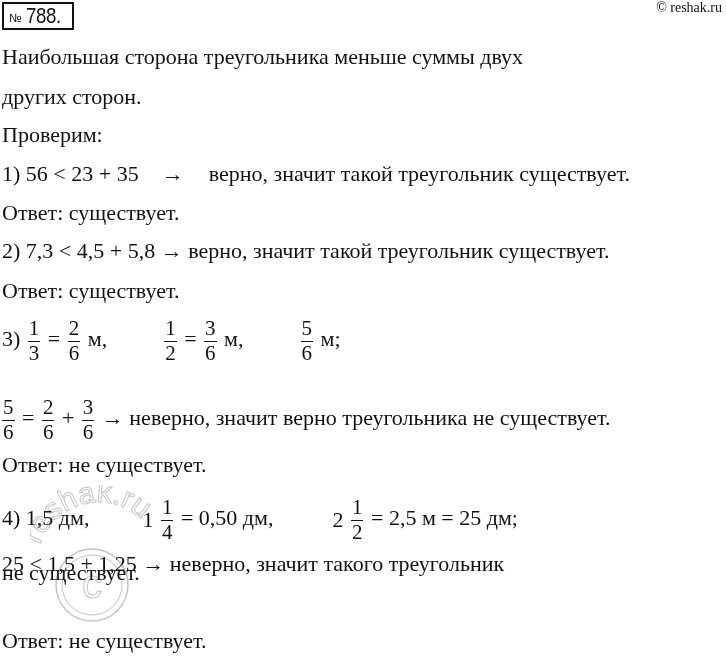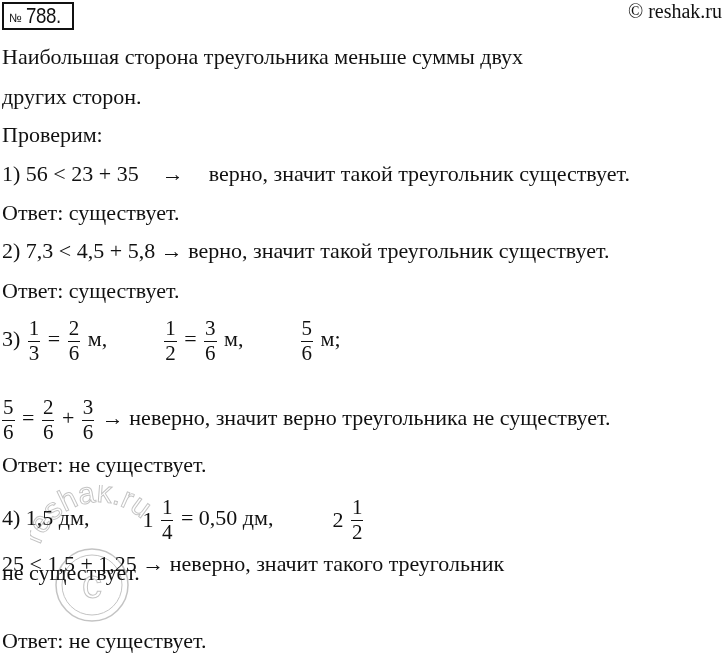--- a/index.html
+++ b/index.html
@@ -37,21 +37,21 @@
       font-size: 22px;
       letter-spacing: -0.5px;
       transform: scaleX(0.85);
       transform-origin: left center;
       display: inline-block;
     }
     .copyright {
       position: absolute;
       right: 4px;
       top: 0px;
-      font-size: 20px;
+      font-size: 14px;
     }
     .line {
       position: absolute;
       left: 2px;
       font-size: 22px;
       white-space: nowrap;
       line-height: 1;
     }
     .frac {
       display: inline-flex;
@@ -182,20 +182,21 @@
     <span class="den">4</span>
   </span>
   <span>= 0,50 дм,</span>
   <span class="gap" style="width:48px"></span>
   <span class="mixed-whole">2</span>
   <span class="frac">
     <span class="num">1</span>
     <span class="bar"></span>
     <span class="den">2</span>
   </span>
+  <span>= 2,5 м = 25 дм;</span>
 </div>
 
 <div class="line" style="top:553px">
   <span>25 &lt; 1,5 + 1,25</span>
   <span>→</span>
   <span>неверно, значит такого треугольник</span>
 </div>
 <div class="line" style="top:562px">не существует.</div>
 <div class="line" style="top:630px">Ответ: не существует.</div>
 

